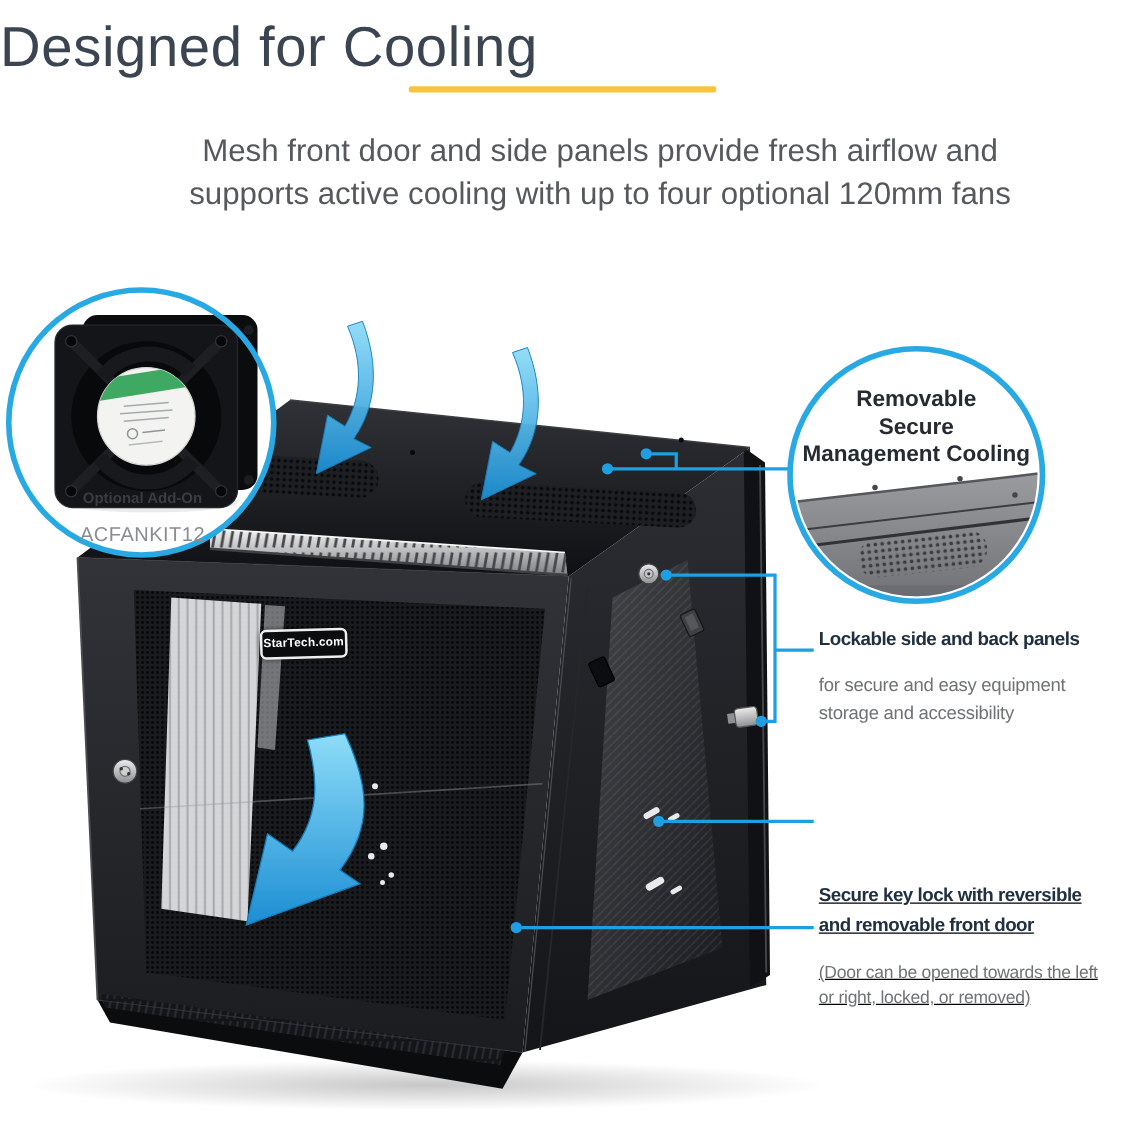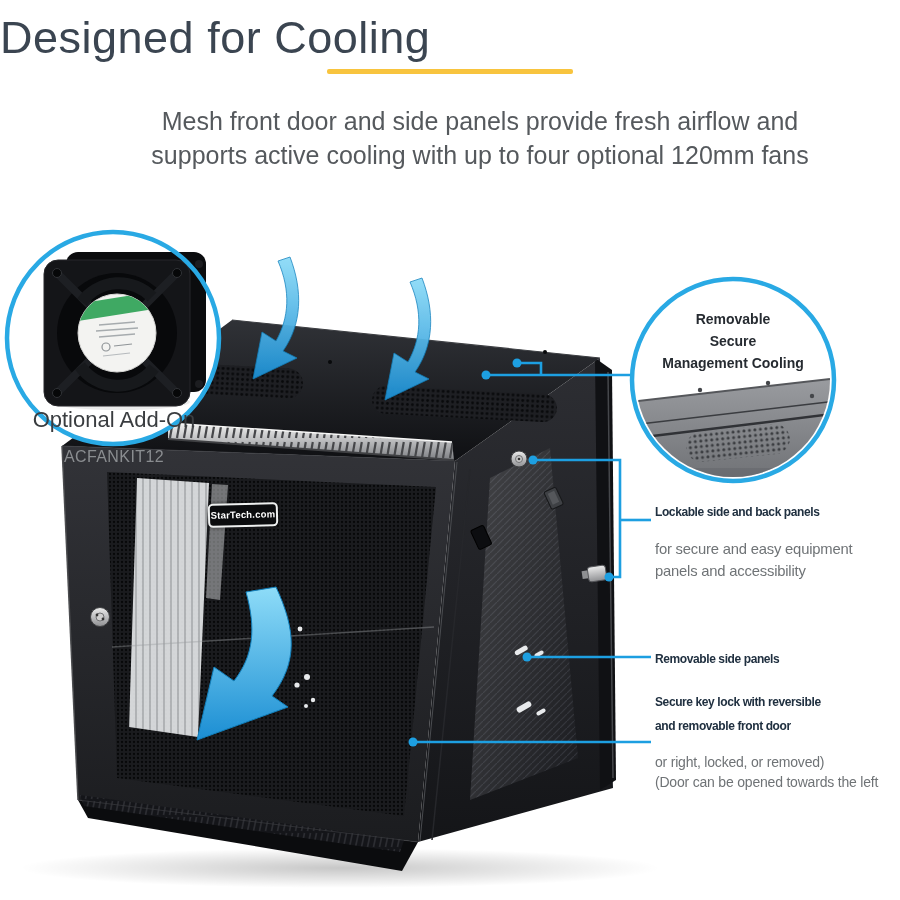--- a/index.html
+++ b/index.html
@@ -13,33 +13,33 @@
   }
   .title-underline{
     position:absolute;top:69px;left:50%;transform:translateX(-50%);
     width:246px;height:5px;background:#f8c43e;border-radius:2px;
   }
   .subtitle{
     position:absolute;top:104px;left:0;width:900px;text-align:center;
     font-size:25px;font-weight:300;color:#55595d;line-height:34px;margin-left:30px;
   }
   .fan-caption{position:absolute;left:13px;top:391px;width:202px;text-align:center;}
-  .fan-caption .t{font-size:22px;font-weight:normal;color:#3a3d40;margin-top:16px;}
+  .fan-caption .t{font-size:12px;font-weight:bold;color:#3a3d40;}
   .fan-caption .s{font-size:16px;color:#8a8d90;margin-top:15px;letter-spacing:.4px;}
   .cable-label{
     position:absolute;left:633px;top:308px;width:200px;text-align:center;
-    font-size:14px;font-weight:bold;color:#262b31;line-height:22px;
+    font-size:18px;font-weight:bold;color:#262b31;line-height:22px;
   }
   .callout{position:absolute;left:655px;}
-  .callout .head{font-size:12px;font-weight:bold;color:#203040;line-height:24px;letter-spacing:-.4px;white-space:nowrap;}
+  .callout .head{font-size:15px;font-weight:bold;color:#203040;line-height:24px;letter-spacing:-.4px;white-space:nowrap;}
   .callout .desc{font-size:14.8px;color:#6f7376;line-height:22px;letter-spacing:-.2px;white-space:nowrap;margin-top:14px;}
   .callout .desc.small{font-size:14px;line-height:20px;}
   #callout-1{top:500px;}
   #callout-2{top:647px;}
-  #callout-3{top:690px;}
+  #callout-3{top:705px;text-decoration:underline;}
   .brand-badge{
     position:absolute;left:208px;top:503px;width:66px;height:20px;
     transform:rotate(-1.5deg);border:2px solid #eef0f0;border-radius:5px;
     background:#0b0c0e;color:#ffffff;font-size:9.5px;font-weight:bold;
     text-align:center;line-height:20px;letter-spacing:.2px;
     box-shadow:0 0 4px rgba(0,0,0,.55);
   }
   svg{position:absolute;left:0;top:0;}
   .overlay{z-index:3;}
 </style>
@@ -301,32 +301,29 @@
   <div class="cable-label overlay">
     <div>Removable</div>
     <div>Secure</div>
     <div>Management Cooling</div>
   </div>
 
   <div id="callout-1" class="callout overlay">
     <div class="head">Lockable side and back panels</div>
     <div class="desc">
       <div>for secure and easy equipment</div>
-      <div>panels and accessibility</div>
+      <div>storage and accessibility</div>
     </div>
   </div>
 
-  <div id="callout-2" class="callout overlay">
-    <div class="head">Removable side panels</div>
-  </div>
 
   <div id="callout-3" class="callout overlay">
     <div class="head">Secure key lock with reversible</div>
     <div class="head">and removable front door</div>
     <div class="desc small">
+      <div>(Door can be opened towards the left</div>
       <div>or right, locked, or removed)</div>
-      <div>(Door can be opened towards the left</div>
     </div>
   </div>
 
   <div class="brand-badge overlay">StarTech.com</div>
 
 </div>
 
 </body></html>

